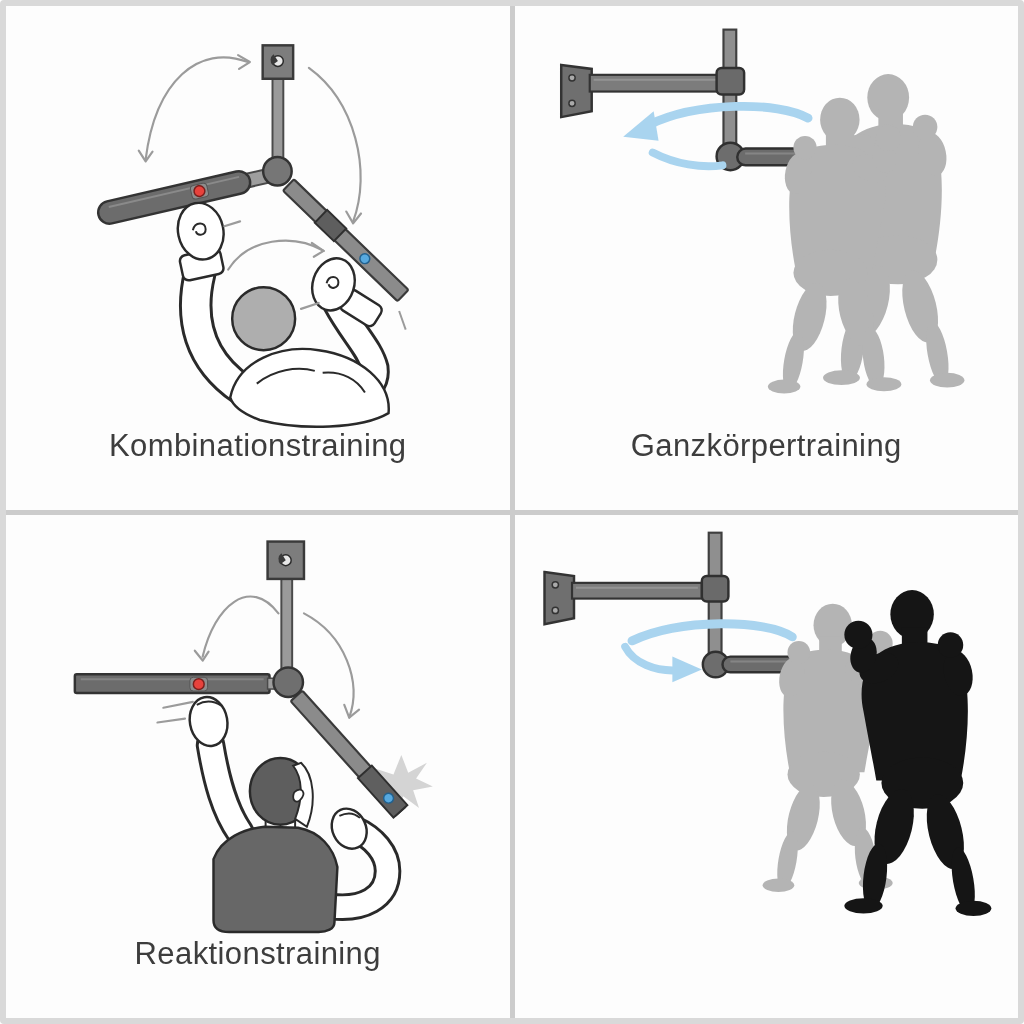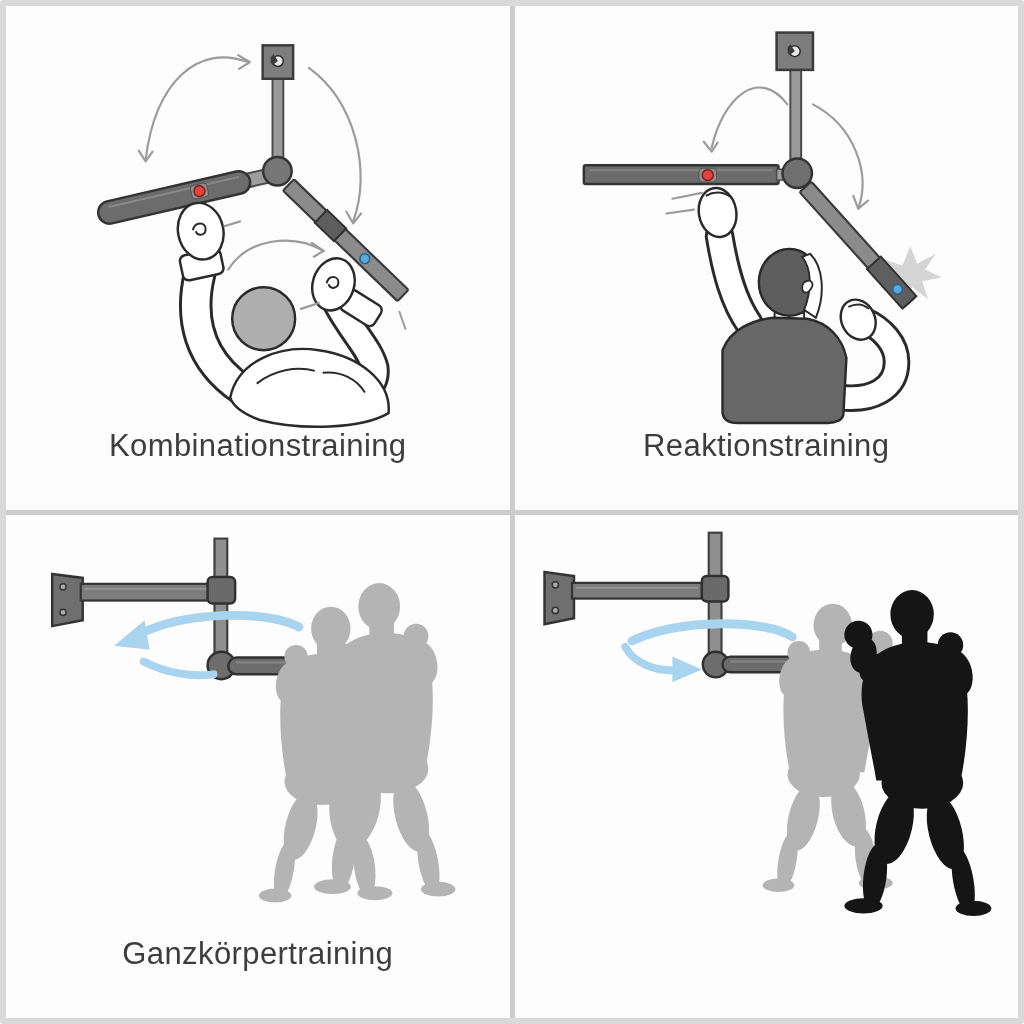--- a/index.html
+++ b/index.html
@@ -103,20 +103,45 @@
           <ellipse cx="333" cy="283" rx="21" ry="27" transform="rotate(18 333 283)" fill="#ffffff" stroke="#2a2a2a" stroke-width="2.5"></ellipse>
           <path d="M326,282 c2,-9 12,-8 12,-1 c0,6 -8,8 -10,2" stroke="#2a2a2a" stroke-width="2" fill="none"></path>
           <path d="M222,224 L238,219 M300,308 L318,302" stroke="#9b9b9b" stroke-width="2.2" stroke-linecap="round"></path>
         </g>
       </svg>
       <div class="panel-label">Kombinationstraining</div>
     </div>
 
     <div class="panel">
       <svg viewBox="0 0 512 512">
+        <use href="#boxer-sil" transform="translate(472 68) scale(-1.25 1.25)" fill="#b4b4b4"></use>
+        <g>
+          <path d="M47,60 L78,64 L78,107 L47,113 Z" fill="#6f6f6f" stroke="#333333" stroke-width="2.5"></path>
+          <circle cx="58" cy="73" r="3.2" fill="#aaaaaa" stroke="#333333" stroke-width="1.5"></circle>
+          <circle cx="58" cy="99" r="3.2" fill="#aaaaaa" stroke="#333333" stroke-width="1.5"></circle>
+          <rect x="76" y="70" width="134" height="17" fill="#7c7c7c" stroke="#333333" stroke-width="2.2"></rect>
+          <line x1="80" y1="75" x2="206" y2="75" stroke="#949494" stroke-width="2"></line>
+          <rect x="212" y="24" width="13" height="134" fill="#8f8f8f" stroke="#3f3f3f" stroke-width="2.2"></rect>
+          <rect x="205" y="63" width="28" height="27" rx="5" fill="#6a6a6a" stroke="#303030" stroke-width="2.5"></rect>
+          <circle cx="219" cy="153" r="14" fill="#6d6d6d" stroke="#303030" stroke-width="2.5"></circle>
+          <rect x="226" y="145" width="104" height="17" rx="8.5" fill="#6c6c6c" stroke="#303030" stroke-width="2.5"></rect>
+          <line x1="234" y1="150" x2="322" y2="150" stroke="#858585" stroke-width="2"></line>
+        </g>
+        <g>
+          <path d="M298,114 C268,97 185,97 136,121" stroke-width="9" fill="none" stroke-linecap="round" stroke="#a9d4ef"></path>
+          <polygon points="110,133 141,107 146,137" fill="#a9d4ef"></polygon>
+          <path d="M140,149 C163,161 190,165 211,162" stroke-width="8" fill="none" stroke-linecap="round" stroke="#a9d4ef"></path>
+        </g>
+        <use href="#boxer-sil" transform="translate(243 92) scale(1.18)" fill="#b4b4b4"></use>
+      </svg>
+      <div class="panel-label">Ganzkörpertraining</div>
+    </div>
+
+    <div class="panel">
+      <svg viewBox="0 0 512 512">
         <g stroke="#9b9b9b" stroke-width="2.2" fill="none" stroke-linecap="round">
           <path d="M277,100 C248,62 212,92 200,144"></path>
           <path d="M200,148 L192,138 M200,148 L206,139"></path>
           <path d="M303,100 C345,122 362,170 349,206"></path>
           <path d="M349,206 L344,193 M349,206 L359,198"></path>
         </g>
         <polygon points="402,244 409,262 428,252 417,268 434,276 414,280 420,298 404,286 396,304 392,284 374,288 386,272 376,258 394,264" fill="#d4d4d4"></polygon>
         <g>
           <rect x="280" y="65" width="11" height="92" fill="#9a9a9a" stroke="#4a4a4a" stroke-width="2"></rect>
           <rect x="266" y="27" width="37" height="38" fill="#7d7d7d" stroke="#3a3a3a" stroke-width="2.5"></rect>
@@ -150,45 +175,20 @@
           <ellipse cx="349" cy="319" rx="17" ry="21" transform="rotate(-25 349 319)" fill="#ffffff" stroke="#2a2a2a" stroke-width="2.5"></ellipse>
           <path d="M339,306 q12,-6 21,2" stroke="#2a2a2a" stroke-width="2" fill="none"></path>
           <path d="M160,196 L190,190 M154,211 L182,207" stroke="#9b9b9b" stroke-width="2.2" stroke-linecap="round"></path>
         </g>
       </svg>
       <div class="panel-label">Reaktionstraining</div>
     </div>
 
     <div class="panel">
       <svg viewBox="0 0 512 512">
-        <use href="#boxer-sil" transform="translate(472 68) scale(-1.25 1.25)" fill="#b4b4b4"></use>
-        <g>
-          <path d="M47,60 L78,64 L78,107 L47,113 Z" fill="#6f6f6f" stroke="#333333" stroke-width="2.5"></path>
-          <circle cx="58" cy="73" r="3.2" fill="#aaaaaa" stroke="#333333" stroke-width="1.5"></circle>
-          <circle cx="58" cy="99" r="3.2" fill="#aaaaaa" stroke="#333333" stroke-width="1.5"></circle>
-          <rect x="76" y="70" width="134" height="17" fill="#7c7c7c" stroke="#333333" stroke-width="2.2"></rect>
-          <line x1="80" y1="75" x2="206" y2="75" stroke="#949494" stroke-width="2"></line>
-          <rect x="212" y="24" width="13" height="134" fill="#8f8f8f" stroke="#3f3f3f" stroke-width="2.2"></rect>
-          <rect x="205" y="63" width="28" height="27" rx="5" fill="#6a6a6a" stroke="#303030" stroke-width="2.5"></rect>
-          <circle cx="219" cy="153" r="14" fill="#6d6d6d" stroke="#303030" stroke-width="2.5"></circle>
-          <rect x="226" y="145" width="104" height="17" rx="8.5" fill="#6c6c6c" stroke="#303030" stroke-width="2.5"></rect>
-          <line x1="234" y1="150" x2="322" y2="150" stroke="#858585" stroke-width="2"></line>
-        </g>
-        <g>
-          <path d="M298,114 C268,97 185,97 136,121" stroke-width="9" fill="none" stroke-linecap="round" stroke="#a9d4ef"></path>
-          <polygon points="110,133 141,107 146,137" fill="#a9d4ef"></polygon>
-          <path d="M140,149 C163,161 190,165 211,162" stroke-width="8" fill="none" stroke-linecap="round" stroke="#a9d4ef"></path>
-        </g>
-        <use href="#boxer-sil" transform="translate(243 92) scale(1.18)" fill="#b4b4b4"></use>
-      </svg>
-      <div class="panel-label">Ganzkörpertraining</div>
-    </div>
-
-    <div class="panel">
-      <svg viewBox="0 0 512 512">
         <g>
           <path d="M30,58 L60,62 L60,105 L30,111 Z" fill="#6f6f6f" stroke="#333333" stroke-width="2.5"></path>
           <circle cx="41" cy="71" r="3.2" fill="#aaaaaa" stroke="#333333" stroke-width="1.5"></circle>
           <circle cx="41" cy="97" r="3.2" fill="#aaaaaa" stroke="#333333" stroke-width="1.5"></circle>
           <rect x="58" y="69" width="132" height="16" fill="#7c7c7c" stroke="#333333" stroke-width="2.2"></rect>
           <line x1="62" y1="74" x2="186" y2="74" stroke="#949494" stroke-width="2"></line>
           <rect x="197" y="18" width="13" height="136" fill="#8f8f8f" stroke="#3f3f3f" stroke-width="2.2"></rect>
           <rect x="190" y="62" width="27" height="26" rx="5" fill="#6a6a6a" stroke="#303030" stroke-width="2.5"></rect>
           <circle cx="204" cy="152" r="13" fill="#6d6d6d" stroke="#303030" stroke-width="2.5"></circle>
           <rect x="211" y="144" width="106" height="16" rx="8" fill="#6c6c6c" stroke="#303030" stroke-width="2.5"></rect>

